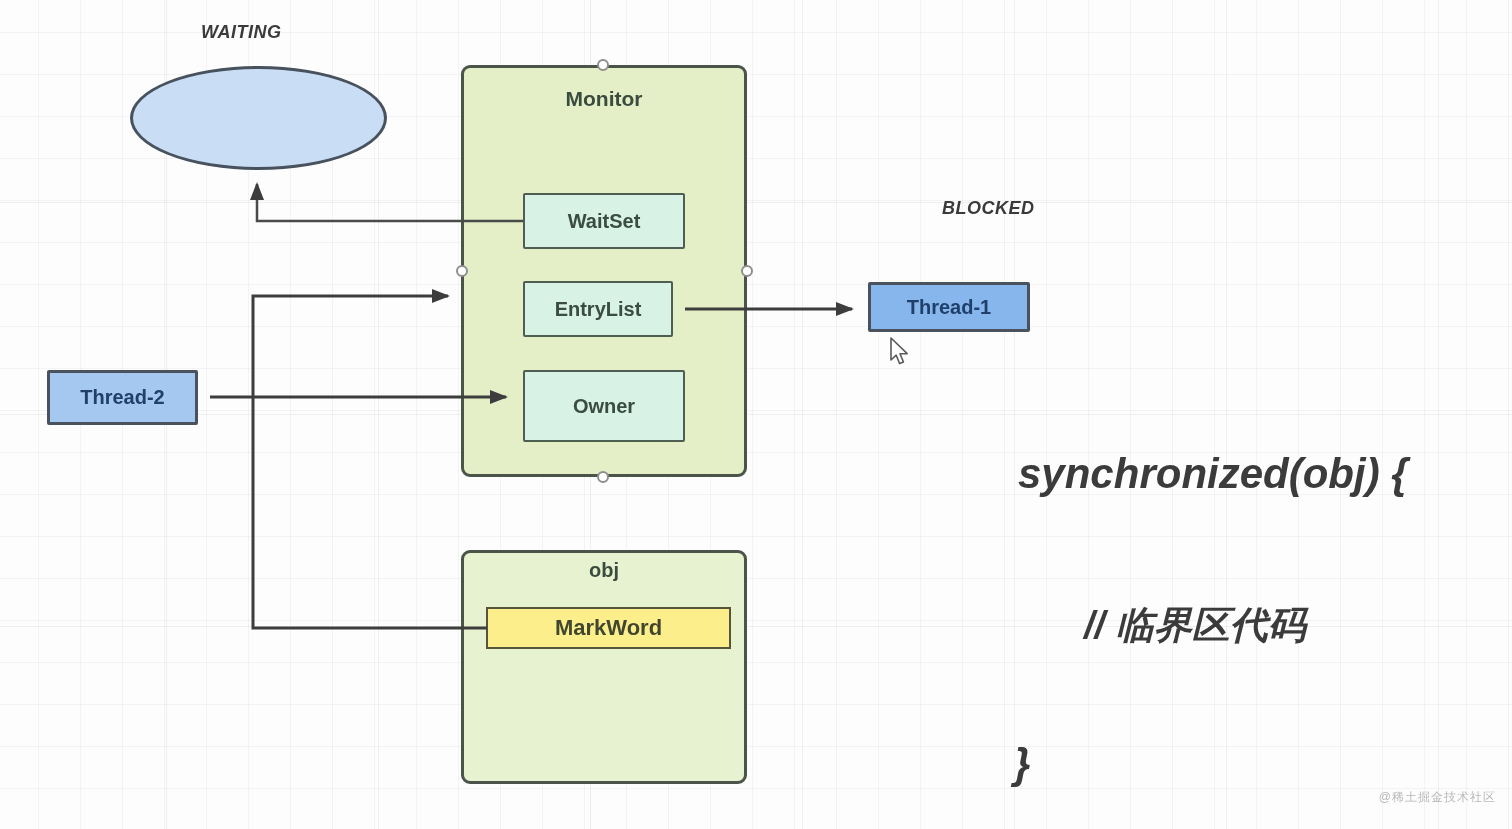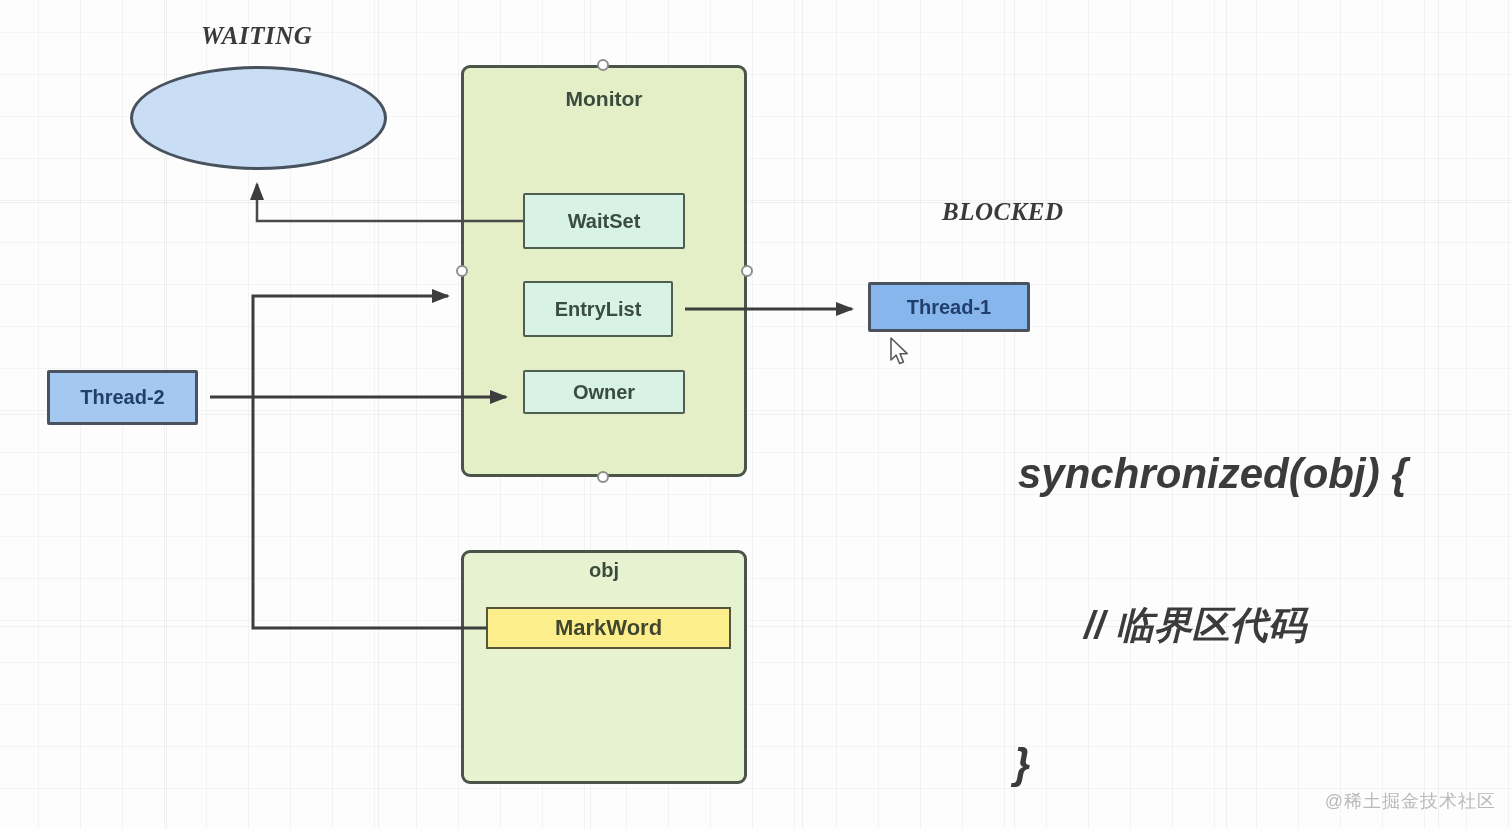--- a/index.html
+++ b/index.html
@@ -45,54 +45,53 @@
     z-index:2;
   }
   .markword {
     background:#fcee8a;
     border:2px solid #55553b;
     font-weight:bold; color:#41472e; font-size:22px;
     z-index:2;
   }
   .state-label {
     position:absolute; font-style:italic; font-weight:bold;
-    color:#3a3a3a; font-size:25px; letter-spacing:0.5px; z-index:2;
+    color:#3a3a3a; font-size:18px; letter-spacing:0.5px; z-index:2;
     white-space:nowrap;
-    font-family:Liberation Serif, serif;
   }
   .code-text {
     position:absolute; font-style:italic; font-weight:bold;
     color:#3b3b3b; z-index:2; white-space:nowrap;
   }
   .wires { position:absolute; left:0; top:0; z-index:5; pointer-events:none; }
   .handle {
     position:absolute; width:12px; height:12px; box-sizing:border-box;
     background:#ffffff; border:2px solid #8e8e8e; border-radius:50%; z-index:6;
   }
   .cursor { position:absolute; z-index:10; }
   .watermark {
-    position:absolute; right:16px; top:789px; font-size:18px;
+    position:absolute; right:16px; top:789px; font-size:12px;
     color:#b9b9b9; z-index:2; letter-spacing:1px;
   }
 </style>
 </head>
 <body>
 
 <div class="canvas">
 
   <div class="state-label" style="left:201px; top:22px;">WAITING</div>
 
   <div class="node ellipse" style="left:130px; top:66px; width:257px; height:104px;"></div>
 
   <div class="node container-box" style="left:461px; top:65px; width:286px; height:412px; background:#e4efc7;"></div>
   <div class="container-title" style="left:461px; width:286px; top:87px; font-size:21px;">Monitor</div>
 
   <div class="node slot flexc" style="left:523px; top:193px; width:162px; height:56px;">WaitSet</div>
   <div class="node slot flexc" style="left:523px; top:281px; width:150px; height:56px;">EntryList</div>
-  <div class="node slot flexc" style="left:523px; top:370px; width:162px; height:44px;">Owner</div>
+  <div class="node slot flexc" style="left:523px; top:370px; width:162px; height:72px;">Owner</div>
 
   <div class="handle" style="left:597px; top:59px;"></div>
   <div class="handle" style="left:456px; top:265px;"></div>
   <div class="handle" style="left:741px; top:265px;"></div>
   <div class="handle" style="left:597px; top:471px;"></div>
 
   <div class="state-label" style="left:942px; top:198px;">BLOCKED</div>
 
   <div class="node thread-box flexc" style="left:868px; top:282px; width:162px; height:50px; background:#87b6ec;">Thread-1</div>
 

